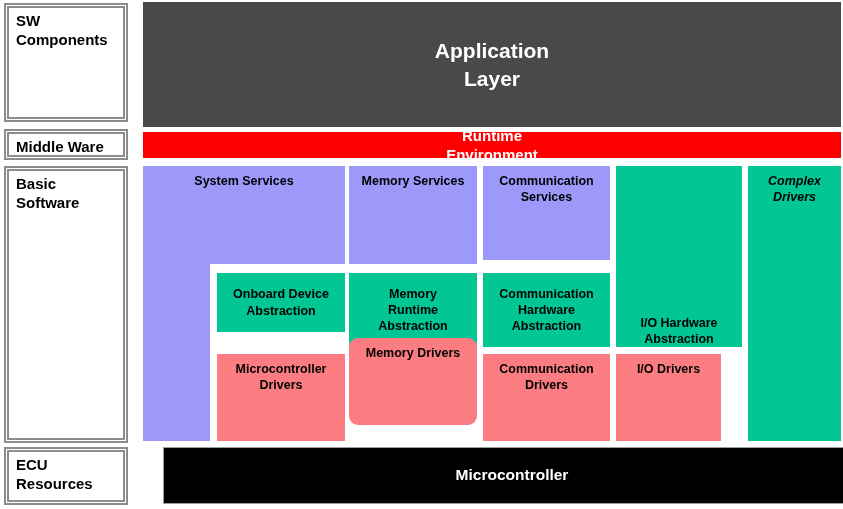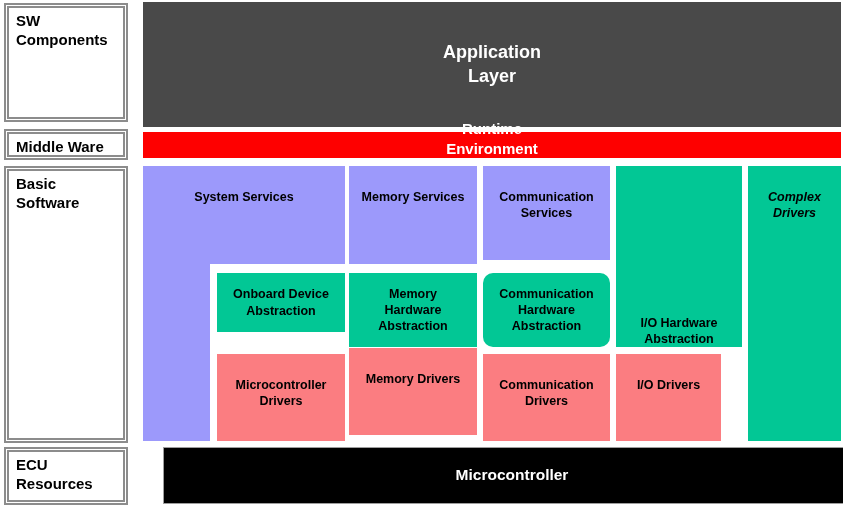--- a/index.html
+++ b/index.html
@@ -21,54 +21,54 @@
   .sb-sw{top:3px;height:119px;}
   .sb-mw{top:129px;height:31px;}
   .sb-bs{top:166px;height:277px;}
   .sb-ecu{top:447px;height:58px;}
   
   .blk{
     position:absolute;box-sizing:border-box;
     display:flex;justify-content:center;
     text-align:center;font-size:12.5px;line-height:1.3;
   }
-  .v-top{align-items:flex-start;padding-top:23px;}
+  .v-top{align-items:flex-start;padding-top:7px;}
   .v-mid{align-items:center;}
   .purple{background:var(--c-services,#9C99FB);}
   .green{background:var(--c-hardware-abstraction,#02C795);}
   .pink{background:var(--c-drivers,#FB7D81);}
   
   .layer-app{
     left:143px;top:2px;width:698px;height:125px;
     background:var(--c-application-layer,#494949);
-    color:#fff;font-size:18px;
+    color:#fff;font-size:21px;
   }
   .layer-rte{
     left:143px;top:132px;width:698px;height:26px;
     background:var(--c-runtime-environment,#FE0000);
-    color:#fff;font-size:15px;align-items:flex-end;
+    color:#fff;font-size:15px;
   }
   .layer-mcu{
     left:143px;top:447px;width:698px;height:57px;
     background:var(--c-microcontroller,#000000);
     border:1px solid #9e9e9e;
     color:#fff;font-size:15.5px;margin-left:20px;
   }
   
   .sys-top {left:143px;top:166px;width:202px;height:98px;}
   .sys-leg {left:143px;top:166px;width:67px;height:275px;}
   .mem-svc {left:349px;top:166px;width:128px;height:98px;}
   .com-svc {left:483px;top:166px;width:127px;height:94px;}
   .io-hwa  {left:616px;top:166px;width:126px;height:181px;align-items:flex-end;}
   .cplx    {left:748px;top:166px;width:93px;height:275px;font-style:italic;}
   .onboard {left:217px;top:273px;width:128px;height:59px;}
   .mem-hwa {left:349px;top:273px;width:128px;height:74px;}
-  .com-hwa {left:483px;top:273px;width:127px;height:74px;border-radius:10px;}
+  .com-hwa {left:483px;top:273px;width:127px;height:74px;}
   .mcu-drv {left:217px;top:354px;width:128px;height:87px;}
-  .mem-drv {left:349px;top:348px;width:128px;height:87px;}
+  .mem-drv {left:349px;top:338px;width:128px;height:87px;border-radius:9px;}
   .com-drv {left:483px;top:354px;width:127px;height:87px;}
   .io-drv  {left:616px;top:354px;width:105px;height:87px;}
   
   .blk .lbl{display:inline-block;max-width:116px;}
   .com-svc .lbl,.com-drv .lbl{max-width:105px;}
   .mcu-drv .lbl{max-width:105px;}
   .mem-hwa .lbl{max-width:100px;}
   .com-hwa .lbl{max-width:100px;}
   .io-hwa .lbl{max-width:95px;}
   .cplx .lbl{max-width:60px;}
@@ -112,21 +112,21 @@
 <div class="blk green v-top io-hwa">
   <span class="lbl">I/O Hardware Abstraction</span>
 </div>
 <div class="blk green v-top cplx">
   <span class="lbl">Complex Drivers</span>
 </div>
 <div class="blk green v-mid onboard">
   <span class="lbl">Onboard Device Abstraction</span>
 </div>
 <div class="blk green v-mid mem-hwa">
-  <span class="lbl">Memory Hardware Abstraction</span>
+  <span class="lbl">Memory Runtime Abstraction</span>
 </div>
 <div class="blk green v-mid com-hwa">
   <span class="lbl">Communication Hardware Abstraction</span>
 </div>
 
 <div class="blk pink v-top mcu-drv">
   <span class="lbl">Microcontroller Drivers</span>
 </div>
 <div class="blk pink v-top mem-drv">
   <span class="lbl">Memory Drivers</span>

